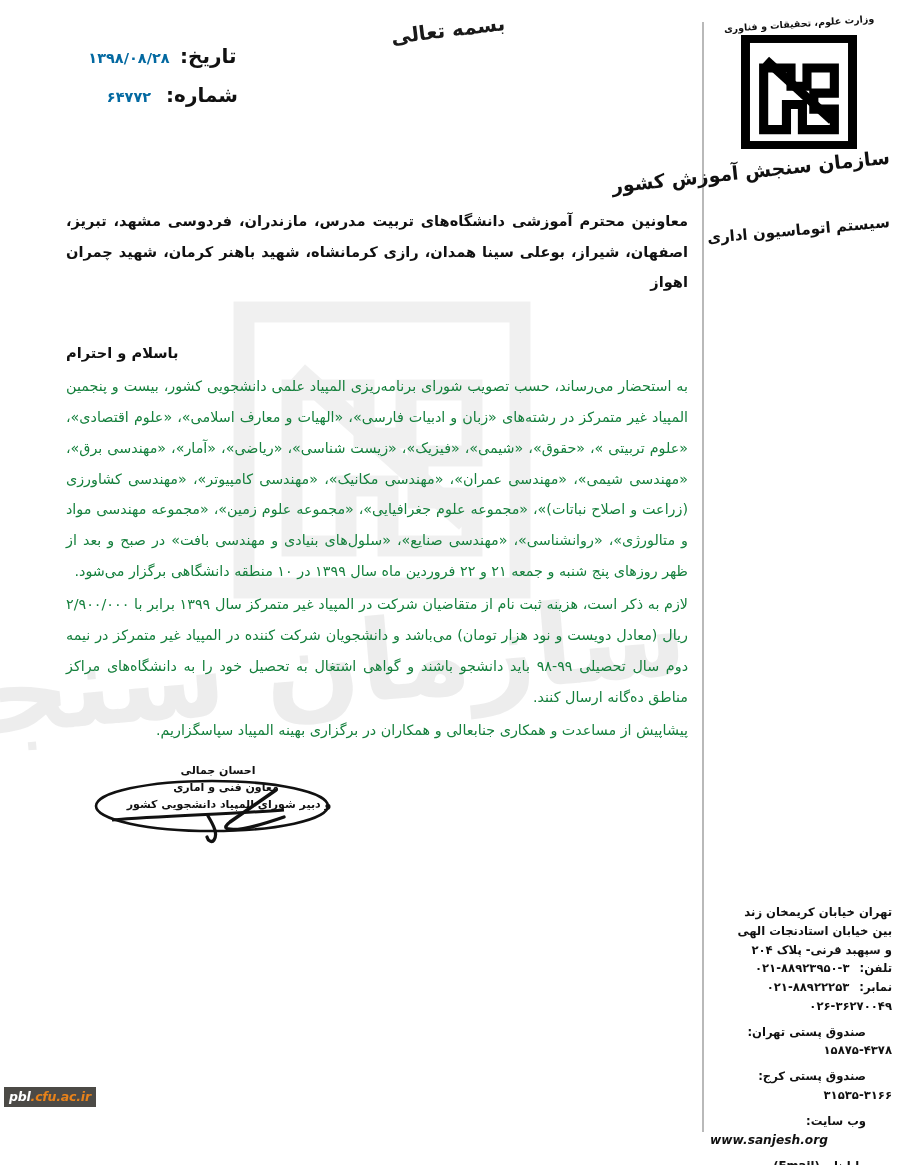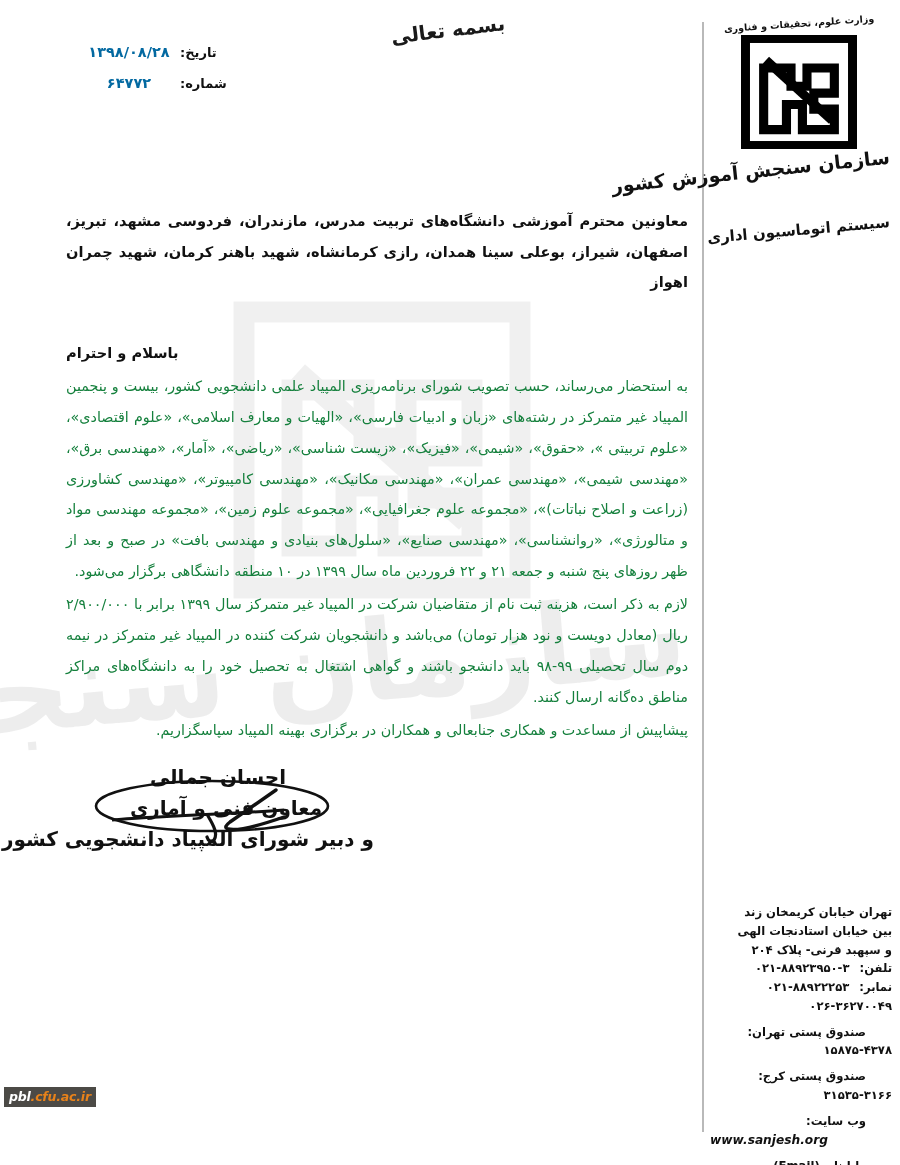--- a/index.html
+++ b/index.html
@@ -122,21 +122,21 @@
     width: 160px;
   }
   .meta-row {
     display: flex;
     flex-direction: row;
     align-items: baseline;
     justify-content: flex-start;
     margin-bottom: 15px;
   }
   .meta-label {
-    font-size: 13px;
+    font-size: 20px;
     font-weight: 700;
     color: #111;
     width: 58px;
     text-align: left;
     direction: rtl;
   }
   .meta-value {
     font-size: 14.5px;
     font-weight: 700;
     color: #0369a1;
@@ -181,21 +181,21 @@
 
   
   .signature {
     position: absolute;
     left: 84px;
     top: 762px;
     width: 290px;
     text-align: center;
   }
   .sig-line {
-    font-size: 20px;
+    font-size: 11px;
     font-weight: 700;
     color: #111;
     line-height: 1.55;
     white-space: nowrap;
   }
   .sig-name { margin-right: 22px; }
   .sig-role { margin-right: 6px; }
   .sig-mark {
     position: absolute;
     left: -4px;

